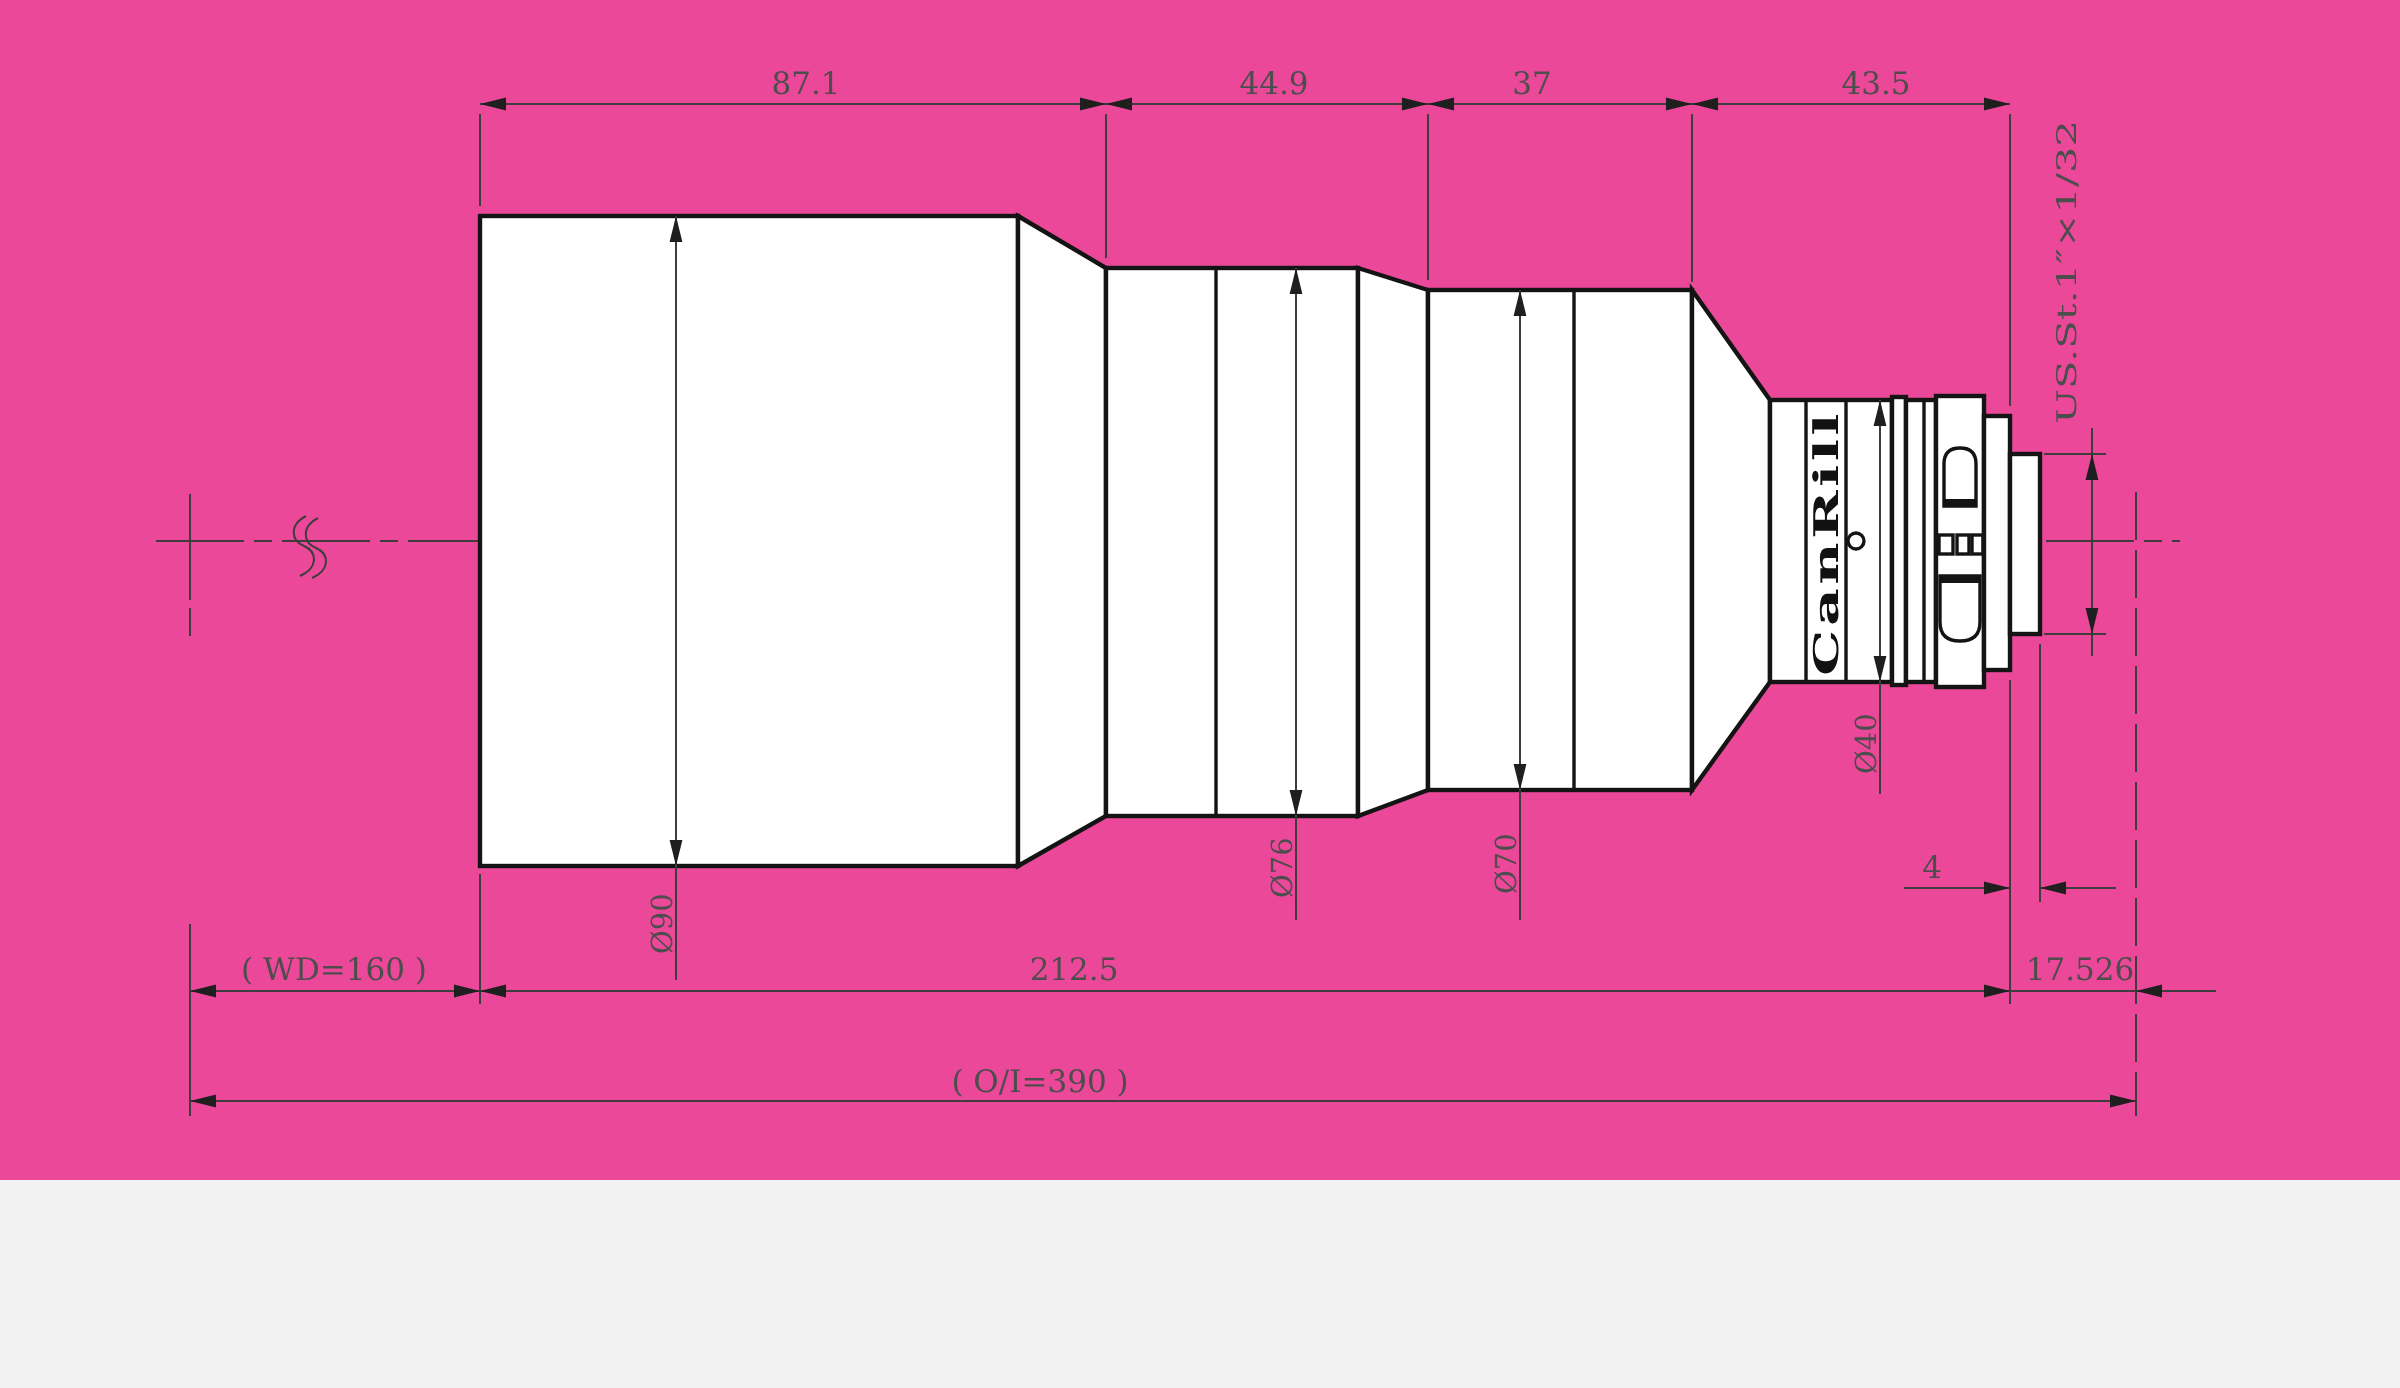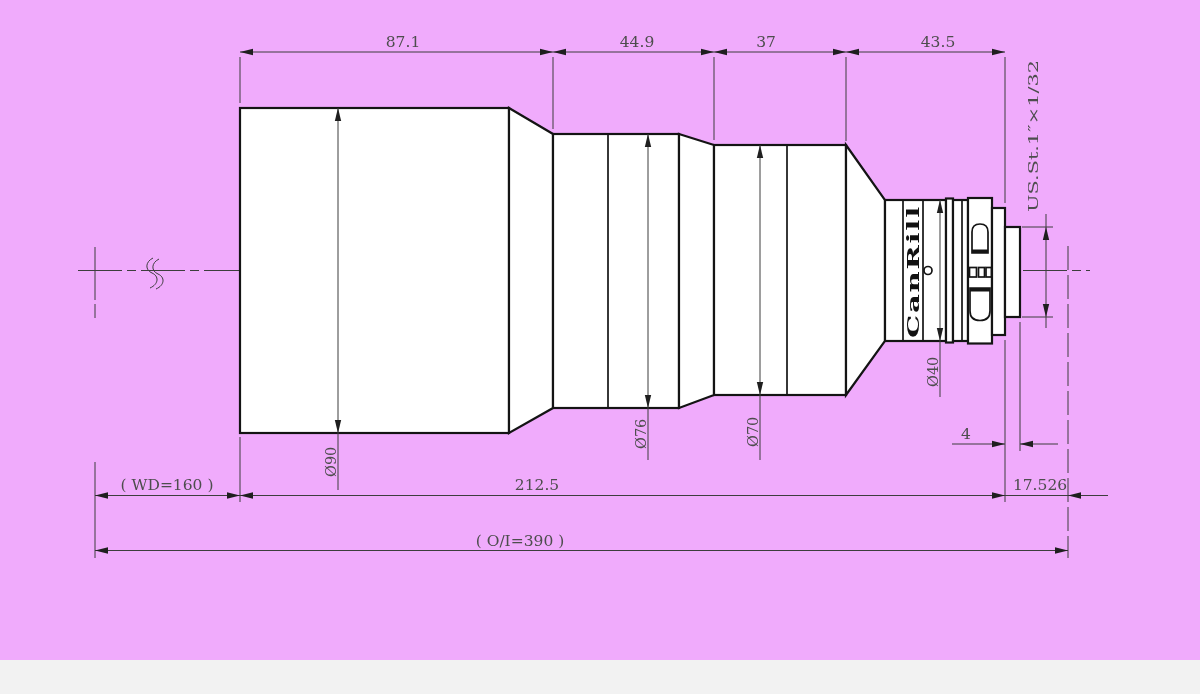--- a/index.html
+++ b/index.html
@@ -1,16 +1,16 @@
 <!DOCTYPE html>
 <html><head>
 <meta charset="utf-8">
 <style>
   html,body{margin:0;padding:0;background:#f2f2f2;}
-  .page{width:1200px;height:660px;background:#f0abfc;position:relative;margin:0 auto;overflow:hidden;}
+  .page{width:1200px;height:590px;background:#ec4899;position:relative;margin:0 auto;overflow:hidden;}
   svg{display:block;}
   
   .b2{fill:#ffffff;stroke:#141414;stroke-width:2.2;stroke-linejoin:miter;}
   .b1{fill:none;stroke:#141414;stroke-width:1.7;}
   .bfill{fill:#141414;stroke:none;}
   
   .d{fill:none;stroke:#3d3d3d;stroke-width:1;}
   .dd{fill:none;stroke:#3d3d3d;stroke-width:1;stroke-dasharray:24 5;}
   .cl{fill:none;stroke:#3d3d3d;stroke-width:1.1;stroke-dasharray:44 5 9 5;}
   .a{fill:#1f1f1f;stroke:none;}

